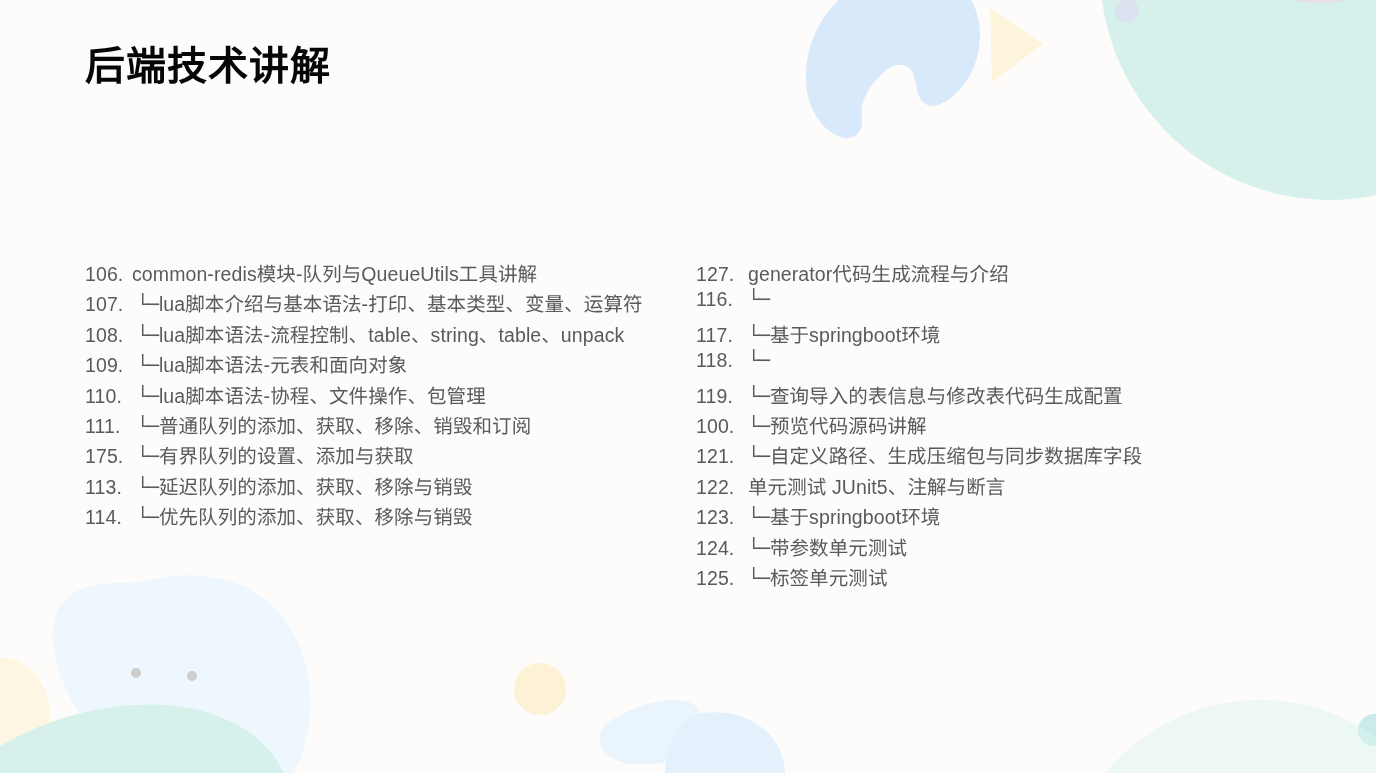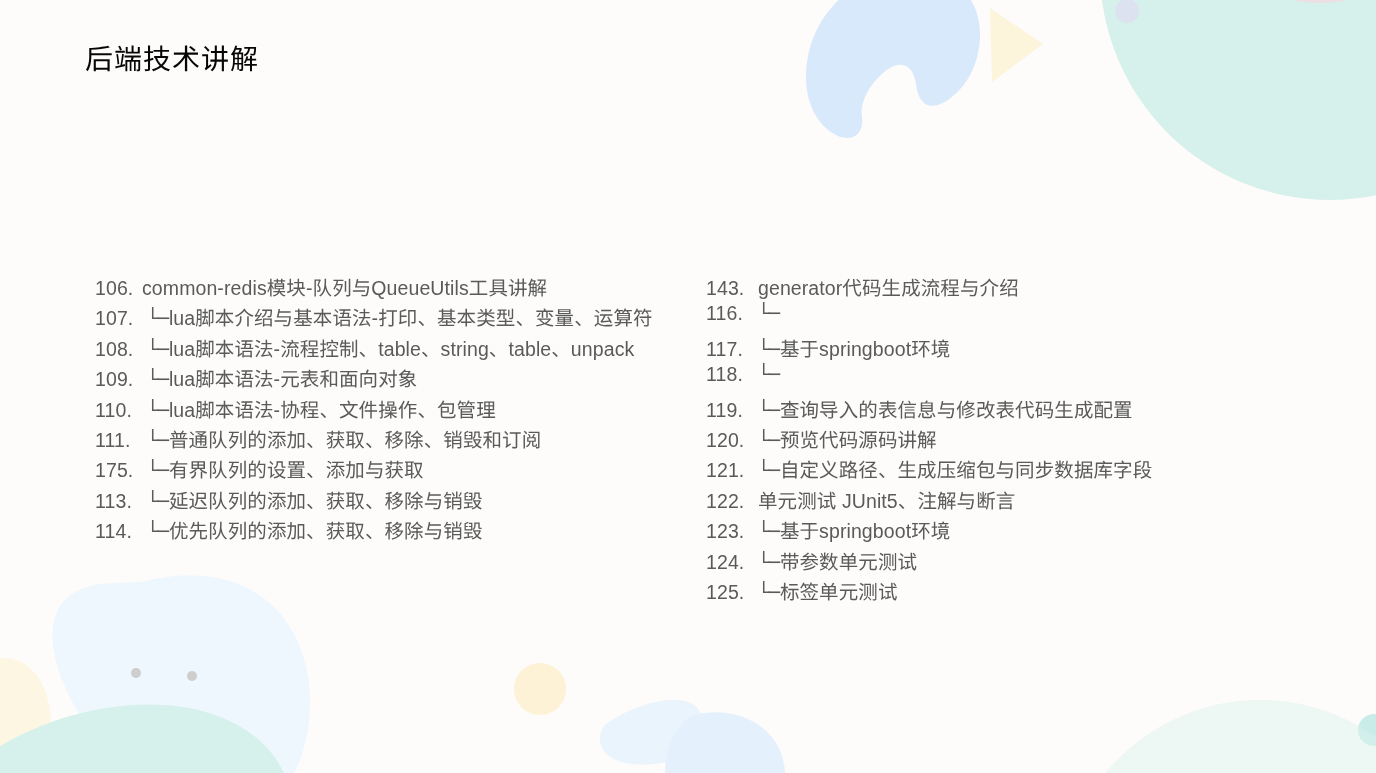--- a/index.html
+++ b/index.html
@@ -28,32 +28,31 @@
   
   #content {
     position:absolute;
     inset:0;
     z-index:1;
   }
 
   #page-title {
     position:absolute;
     left:85px; top:44px;
-    font-size:28px;
-    font-weight:normal;
+    font-size:40px;
+    font-weight:bold;
     color:#060606;
     letter-spacing:1px;
     line-height:1.12;
     white-space:nowrap;
   }
 
   .toc-column {
     position:absolute;
-    top:272px;
-    margin-left:10px;
+    top:258px;
   }
   #toc-column-left  { left:85px;  width:580px; }
   #toc-column-right { left:696px; width:560px; }
 
   .toc-item {
     display:flex;
     align-items:baseline;
     height:30.4px;
     font-size:19.5px;
     color:#5a5a5a;
@@ -198,21 +197,21 @@
       <span class="toc-num">114.</span>
       <span class="toc-connector">└─</span>
       <span class="toc-text">优先队列的添加、获取、移除与销毁</span>
     </div>
 
   </div>
 
   <div class="toc-column" id="toc-column-right">
 
     <div class="toc-item is-root">
-      <span class="toc-num">143.</span>
+      <span class="toc-num">127.</span>
       <span class="toc-connector is-empty"></span>
       <span class="toc-text">generator代码生成流程与介绍</span>
     </div>
 
     <div class="toc-item">
       <span class="toc-num">116.</span>
       <span class="toc-connector">└─</span>
     </div>
 
     <div class="toc-item">
@@ -226,21 +225,21 @@
       <span class="toc-connector">└─</span>
     </div>
 
     <div class="toc-item">
       <span class="toc-num">119.</span>
       <span class="toc-connector">└─</span>
       <span class="toc-text">查询导入的表信息与修改表代码生成配置</span>
     </div>
 
     <div class="toc-item">
-      <span class="toc-num">120.</span>
+      <span class="toc-num">100.</span>
       <span class="toc-connector">└─</span>
       <span class="toc-text">预览代码源码讲解</span>
     </div>
 
     <div class="toc-item">
       <span class="toc-num">121.</span>
       <span class="toc-connector">└─</span>
       <span class="toc-text">自定义路径、生成压缩包与同步数据库字段</span>
     </div>
 

